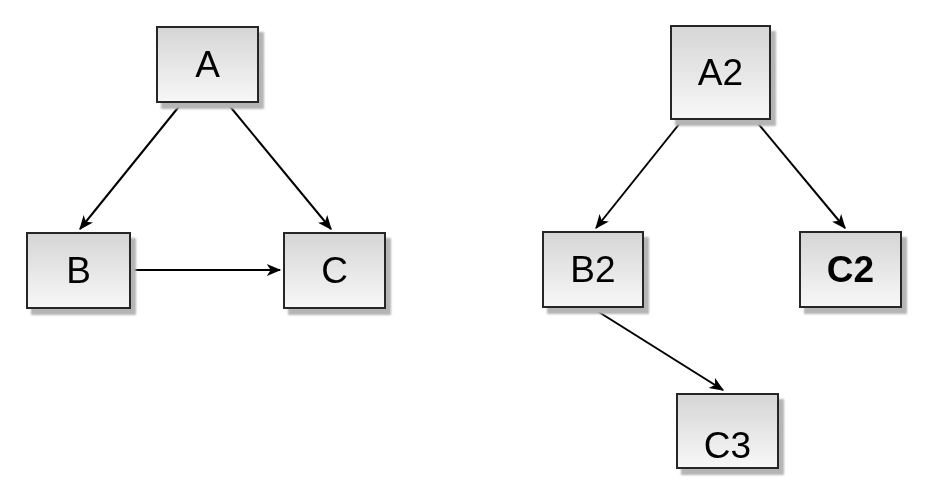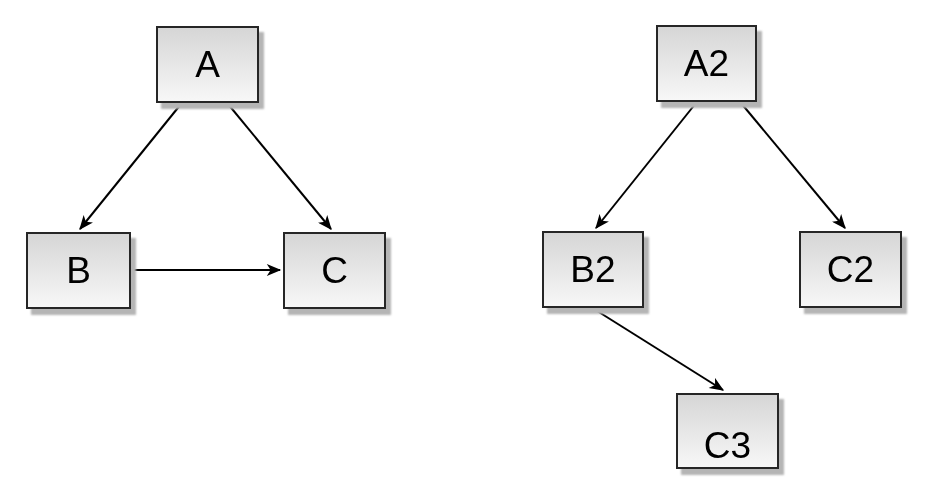--- a/index.html
+++ b/index.html
@@ -59,25 +59,25 @@
 
 <div class="node" style="left: 156px; top: 26px; width: 103px; height: 77px; background: linear-gradient(rgb(214, 214, 214), rgb(247, 247, 247)); border-color: rgb(38, 38, 38); box-shadow: rgb(181, 181, 181) 5px 6px 2px;">
       <span class="node-label" style="color: rgb(0, 0, 0);">A</span>
     </div>
     <div class="node" style="left: 26px; top: 232px; width: 105px; height: 77px; background: linear-gradient(rgb(214, 214, 214), rgb(247, 247, 247)); border-color: rgb(38, 38, 38); box-shadow: rgb(181, 181, 181) 5px 6px 2px;">
       <span class="node-label" style="color: rgb(0, 0, 0);">B</span>
     </div>
     <div class="node" style="left: 283px; top: 232px; width: 103px; height: 77px; background: linear-gradient(rgb(214, 214, 214), rgb(247, 247, 247)); border-color: rgb(38, 38, 38); box-shadow: rgb(181, 181, 181) 5px 6px 2px;">
       <span class="node-label" style="color: rgb(0, 0, 0);">C</span>
     </div>
-    <div class="node" style="left: 656px; top: 25px; width: 101px; height: 77px; background: linear-gradient(rgb(214, 214, 214), rgb(247, 247, 247)); border-color: rgb(38, 38, 38); box-shadow: rgb(181, 181, 181) 5px 6px 2px;">
+    <div class="node" style="left: 670px; top: 25px; width: 101px; height: 95px; background: linear-gradient(rgb(214, 214, 214), rgb(247, 247, 247)); border-color: rgb(38, 38, 38); box-shadow: rgb(181, 181, 181) 5px 6px 2px;">
       <span class="node-label" style="color: rgb(0, 0, 0);">A2</span>
     </div>
     <div class="node" style="left: 542px; top: 231px; width: 102px; height: 77px; background: linear-gradient(rgb(214, 214, 214), rgb(247, 247, 247)); border-color: rgb(38, 38, 38); box-shadow: rgb(181, 181, 181) 5px 6px 2px;">
       <span class="node-label" style="color: rgb(0, 0, 0);">B2</span>
     </div>
-    <div class="node" style="left: 799px; top: 231px; width: 103px; height: 77px; background: linear-gradient(rgb(214, 214, 214), rgb(247, 247, 247)); border-color: rgb(38, 38, 38); box-shadow: rgb(181, 181, 181) 5px 6px 2px;">
+    <div class="node" style="left: 799px; top: 231px; width: 103px; height: 77px; background: linear-gradient(rgb(214, 214, 214), rgb(247, 247, 247)); border-color: rgb(38, 38, 38); box-shadow: rgb(181, 181, 181) 5px 6px 2px; font-weight: bold;">
       <span class="node-label" style="color: rgb(0, 0, 0);">C2</span>
     </div>
     <div class="node" style="left: 676px; top: 393px; width: 103px; height: 76px; background: linear-gradient(rgb(214, 214, 214), rgb(247, 247, 247)); border-color: rgb(38, 38, 38); box-shadow: rgb(181, 181, 181) 5px 6px 2px;">
       <span class="node-label" style="color: rgb(0, 0, 0); margin-top: 28px;">C3</span>
     </div>
   </div>
 
 </body></html>

